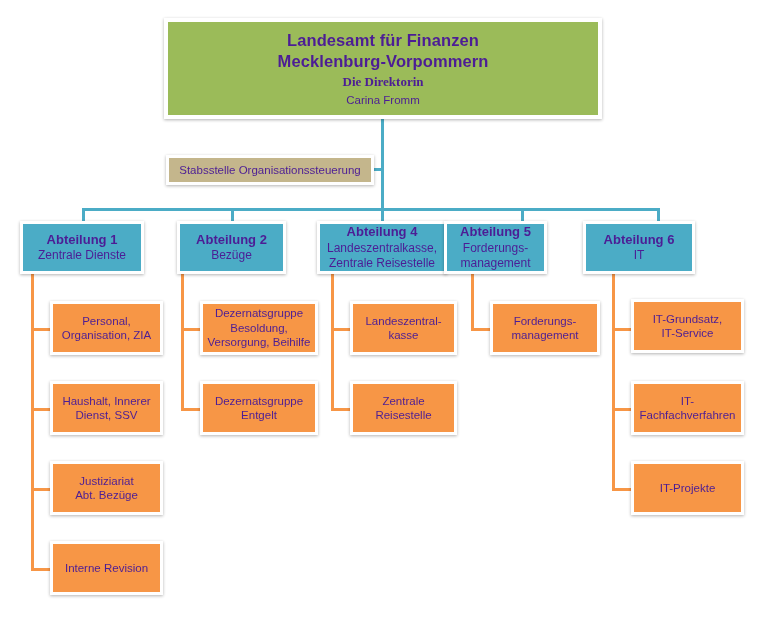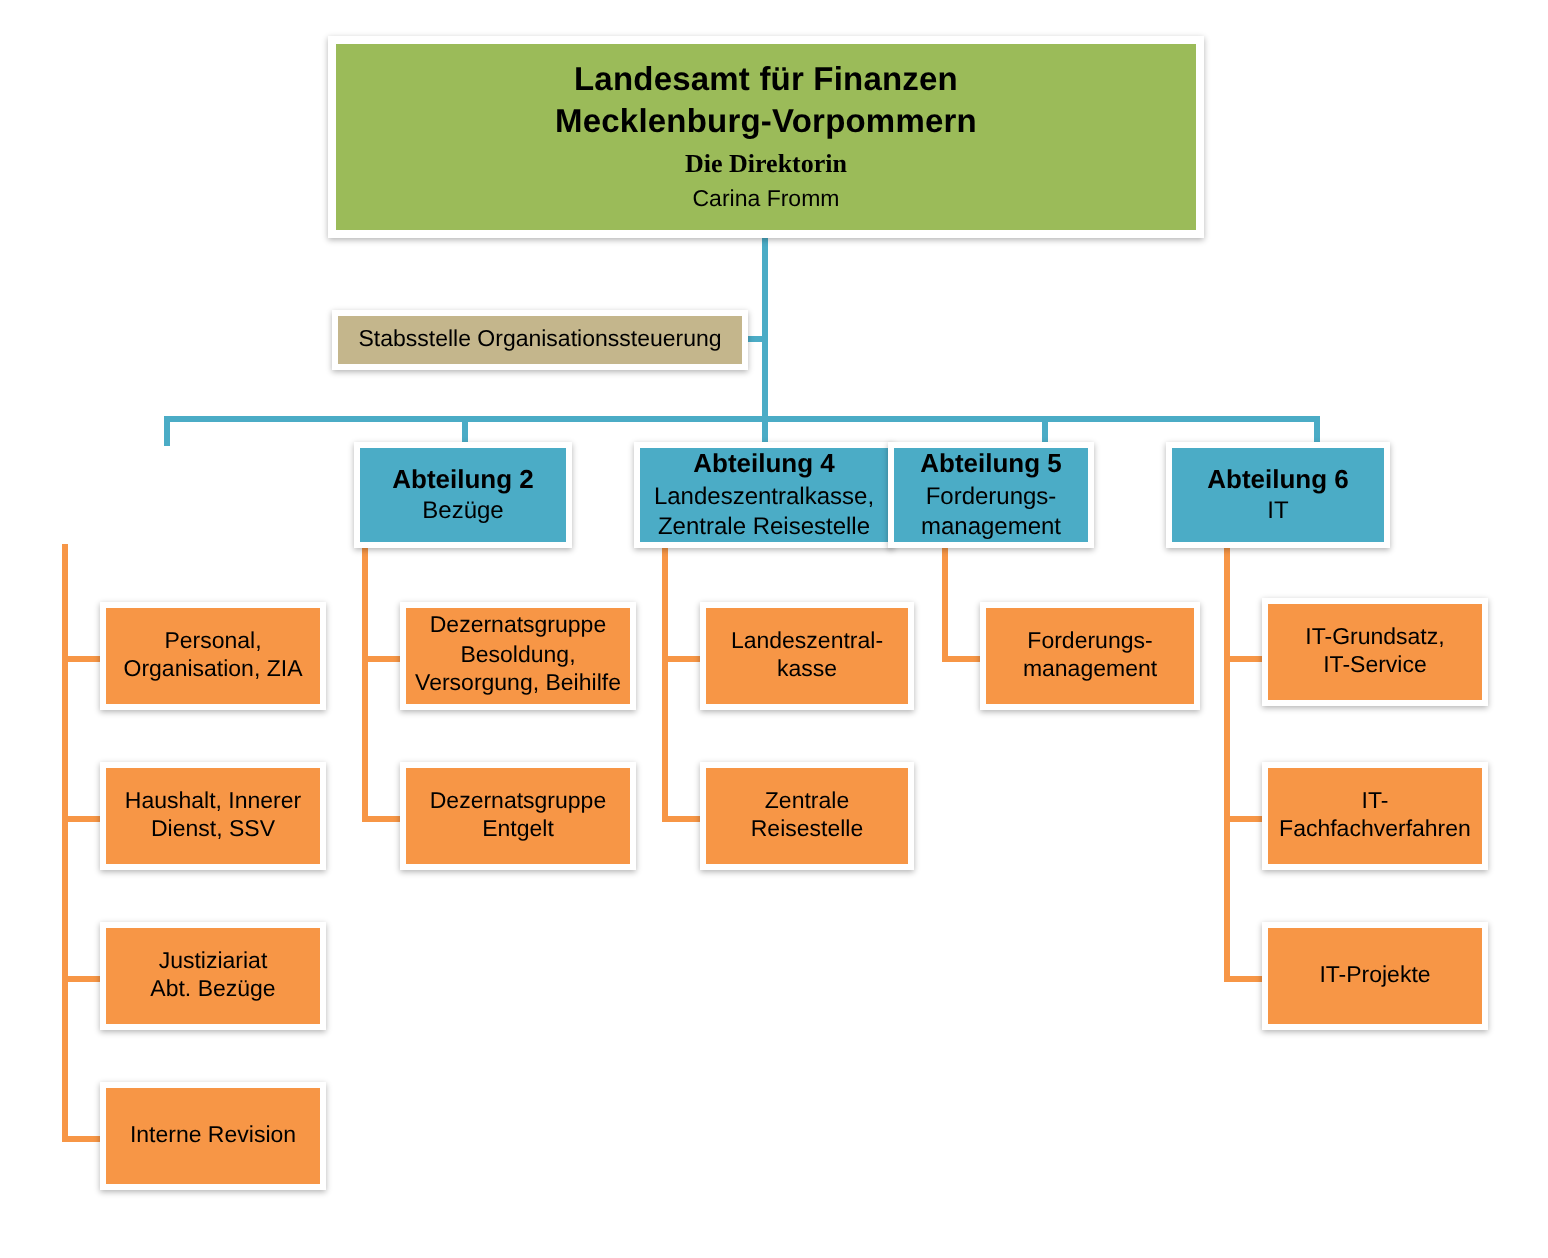--- a/index.html
+++ b/index.html
@@ -18,21 +18,21 @@
     width: 774px;
     height: 629px;
   }
   .box {
     position: absolute;
     box-sizing: border-box;
     display: flex;
     align-items: center;
     justify-content: center;
     text-align: center;
-    color: #000000;
+    color: #4c1d95;
     line-height: 1.25;
     background: #ffffff;
     padding: 4px;
     box-shadow: 0 1px 3px rgba(0,0,0,0.30);
     z-index: 3;
   }
   .box > .fill {
     width: 100%;
     height: 100%;
     display: flex;
@@ -163,20 +163,26 @@
       <div class="l4">Carina Fromm</div>
     </div>
   </div>
 
   <div class="box staff">
     <div class="fill">
       <span>Stabsstelle Organisationssteuerung</span>
     </div>
   </div>
 
+  <div class="box dept" style="left:20px; width:124px;">
+    <div class="fill">
+      <div class="title">Abteilung 1</div>
+      <div class="sub">Zentrale Dienste</div>
+    </div>
+  </div>
   <div class="box unit" style="left:50px; top:301px; width:113px; height:54px;justify-content:center;">
     <div class="fill">
       <div>Personal,</div>
       <div>Organisation, ZIA</div>
     </div>
   </div>
   <div class="box unit" style="left:50px; top:381px; width:113px; height:54px;">
     <div class="fill">
       <div>Haushalt, Innerer</div>
       <div>Dienst, SSV</div>

